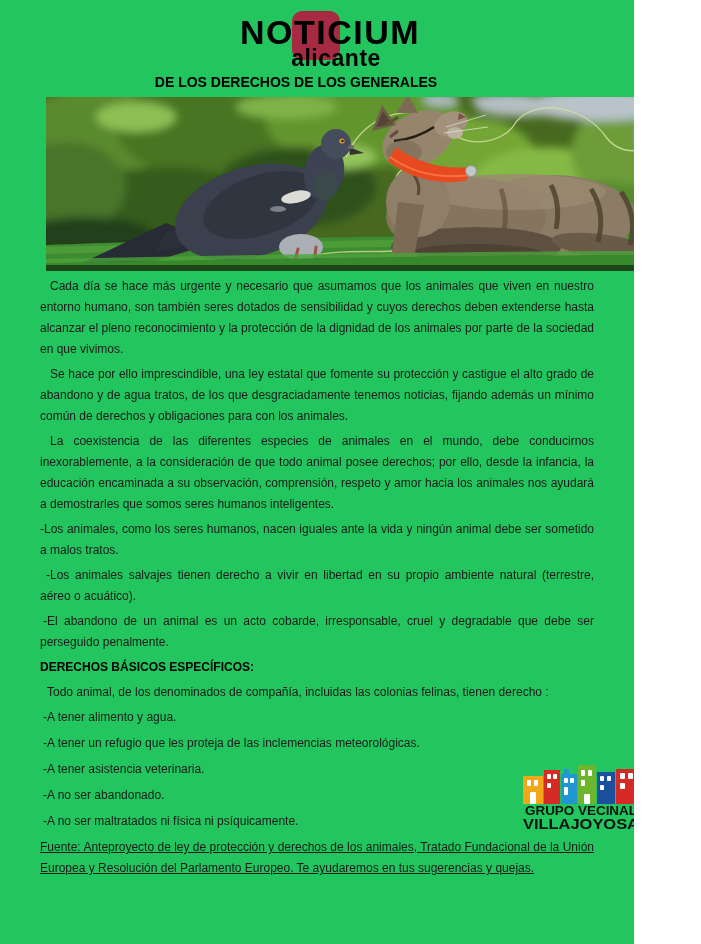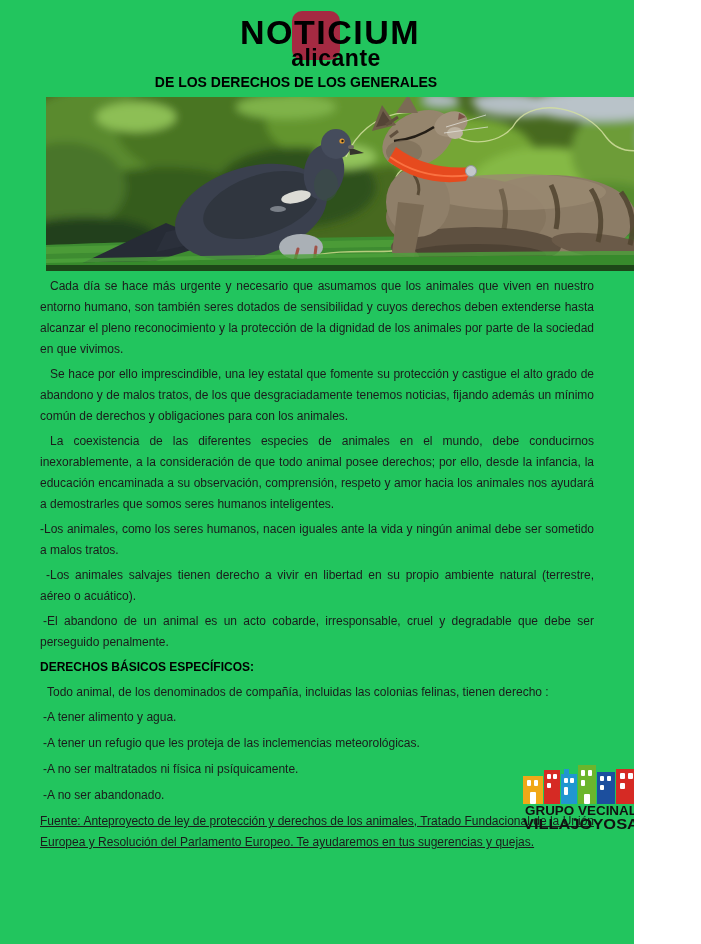--- a/index.html
+++ b/index.html
@@ -173,33 +173,34 @@
 
       <ellipse cx="612" cy="160" rx="14" ry="10" fill="#e05a1a" opacity="0.9" filter="url(#blur2)"></ellipse>
 
       <path d="M0,166 C200,162 430,158 615,158 L615,174 L0,174 Z" fill="#378a2c"></path>
       <path d="M0,162 C200,158 430,154 615,154 L615,158 C430,158 200,162 0,166 Z" fill="#4ea23c" opacity="0.8"></path>
       <rect x="0" y="168" width="615" height="6" fill="#1d4718"></rect>
     </svg>
 
     <div class="body-text">
       <p class="p-first indent10">Cada día se hace más urgente y necesario que asumamos que los animales que viven en nuestro entorno humano, son también seres dotados de sensibilidad y cuyos derechos deben extenderse hasta alcanzar el pleno reconocimiento y la protección de la dignidad de los animales por parte de la sociedad en que vivimos.</p>
-      <p class="indent10">Se hace por ello imprescindible, una ley estatal que fomente su protección y castigue el alto grado de abandono y de malos tratos, de los que desgraciadamente tenemos noticias, fijando además un mínimo común de derechos y obligaciones para con los animales.</p>
+      <p class="indent10">Se hace por ello imprescindible, una ley estatal que fomente su protección y castigue el alto grado de abandono y de agua tratos, de los que desgraciadamente tenemos noticias, fijando además un mínimo común de derechos y obligaciones para con los animales.</p>
       <p class="indent10">La coexistencia de las diferentes especies de animales en el mundo, debe conducirnos inexorablemente, a la consideración de que todo animal posee derechos; por ello, desde la infancia, la educación encaminada a su observación, comprensión, respeto y amor hacia los animales nos ayudará a demostrarles que somos seres humanos inteligentes.</p>
 
       <p>-Los animales, como los seres humanos, nacen iguales ante la vida y ningún animal debe ser sometido a malos tratos.</p>
       <p class="indent6">-Los animales salvajes tienen derecho a vivir en libertad en su propio ambiente natural (terrestre, aéreo o acuático).</p>
       <p class="indent3">-El abandono de un animal es un acto cobarde, irresponsable, cruel y degradable que debe ser perseguido penalmente.</p>
 
       <p class="sec-heading">DERECHOS BÁSICOS ESPECÍFICOS:</p>
       <p class="indent7">Todo animal, de los denominados de compañía, incluidas las colonias felinas, tienen derecho :</p>
       <p class="db-item indent3">-A tener alimento y agua.</p>
       <p class="db-item indent3">-A tener un refugio que les proteja de las inclemencias meteorológicas.</p>
+      <p class="db-item indent3">-A tener asistencia veterinaria.</p>
+      <p class="db-item indent3">-A no ser abandonado.</p>
       <p class="db-item indent3">-A no ser maltratados ni física ni psíquicamente.</p>
-      <p class="db-item indent3">-A no ser abandonado.</p>
 
       <p class="source-note">Fuente: Anteproyecto de ley de protección y derechos de los animales, Tratado Fundacional de la Unión Europea y Resolución del Parlamento Europeo. Te ayudaremos en tus sugerencias y quejas.</p>
     </div>
   </div>
 
   <div class="vecinal">
     <svg viewBox="0 0 130 70" width="132" height="70" aria-hidden="true">
 
       <g>
         <rect x="2" y="14" width="20" height="28" fill="#f0a818"></rect>

